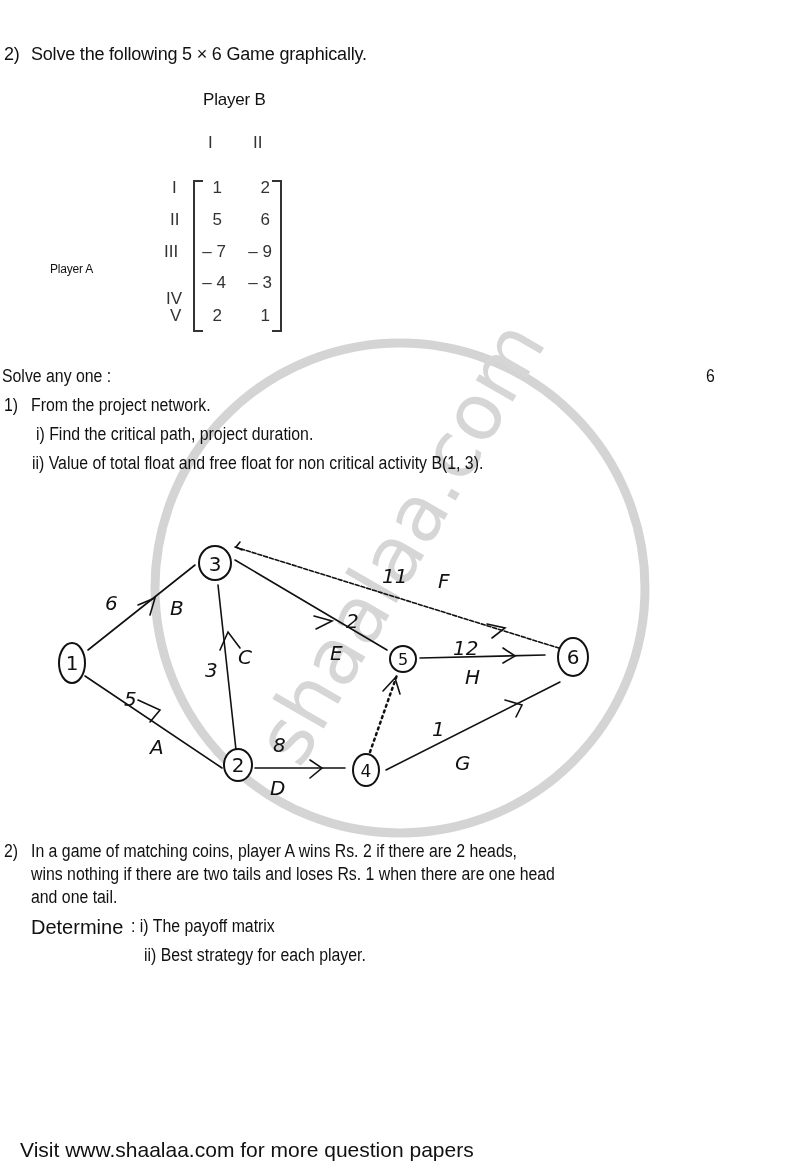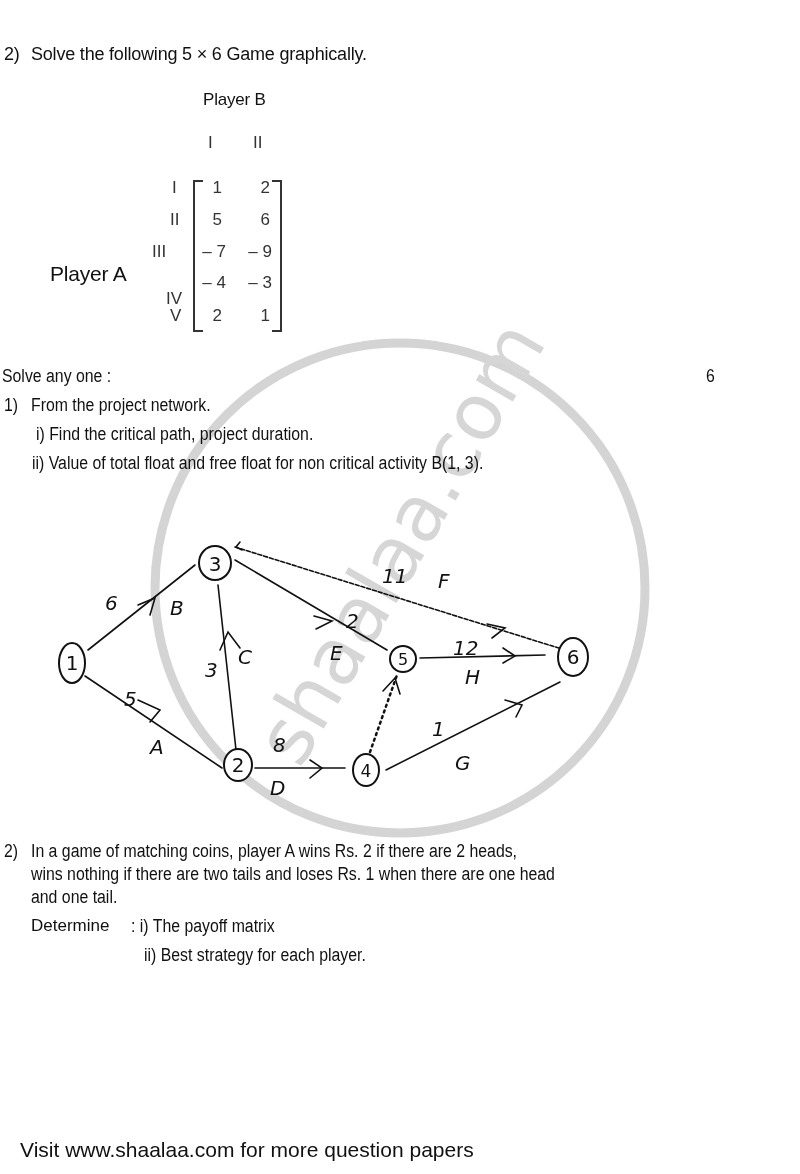--- a/index.html
+++ b/index.html
@@ -25,34 +25,34 @@
   <text x="0" y="0" transform="translate(300,770) rotate(-60)" font-size="78" fill="#d6d6d6">shaalaa.com</text>
 </svg>
 
 <div class="abs q" style="left:4px;top:44px;">2)</div>
 <div class="abs q" style="left:31px;top:44px;">Solve the following 5 × 6 Game graphically.</div>
 
 <div class="abs q bold" style="left:203px;top:90px;font-size:17px;">Player B</div>
 <div class="abs mat-label" style="left:208px;top:133px;">I</div>
 <div class="abs mat-label" style="left:253px;top:133px;">II</div>
 
-<div class="abs q bold" style="left:50px;top:262px;font-size:21px;text-align:right;">Player A</div>
+<div class="abs q bold" style="left:50px;top:262px;font-size:12px;text-align:right;">Player A</div>
 
 <div class="bracket-l"></div>
 <div class="bracket-r"></div>
 
 <div class="abs mat-label" style="left:172px;top:178px;">I</div>
 <div class="abs cell" style="left:182px;top:178px;">1</div>
 <div class="abs cell" style="left:230px;top:178px;">2</div>
 
 <div class="abs mat-label" style="left:170px;top:210px;">II</div>
 <div class="abs cell" style="left:182px;top:210px;">5</div>
 <div class="abs cell" style="left:230px;top:210px;">6</div>
 
-<div class="abs mat-label" style="left:152px;top:242px;">III</div>
+<div class="abs mat-label" style="left:164px;top:242px;">III</div>
 <div class="abs cell" style="left:188px;top:242px;width:38px;">– 7</div>
 <div class="abs cell" style="left:232px;top:242px;">– 9</div>
 
 <div class="abs mat-label" style="left:166px;top:289px;">IV</div>
 <div class="abs cell" style="left:188px;top:273px;width:38px;">– 4</div>
 <div class="abs cell" style="left:232px;top:273px;">– 3</div>
 
 <div class="abs mat-label" style="left:170px;top:306px;">V</div>
 <div class="abs cell" style="left:182px;top:306px;">2</div>
 <div class="abs cell" style="left:230px;top:306px;">1</div>
@@ -124,17 +124,17 @@
     <text x="465" y="164">H</text>
     <text x="432" y="216">1</text>
     <text x="455" y="250">G</text>
   </g>
 </svg>
 
 <div class="abs narrow" style="left:4px;top:841px;">2)</div>
 <div class="abs narrow" style="left:31px;top:841px;">In a game of matching coins, player A wins Rs. 2 if there are 2 heads,</div>
 <div class="abs narrow" style="left:31px;top:864px;">wins nothing if there are two tails and loses Rs. 1 when there are one head</div>
 <div class="abs narrow" style="left:31px;top:887px;">and one tail.</div>
-<div class="abs" style="left:31px;top:916px;font-size:17px;white-space:nowrap;">Determine</div>
+<div class="abs" style="left:31px;top:916px;font-size:20px;white-space:nowrap;">Determine</div>
 <div class="abs narrow" style="left:131px;top:916px;">: i) The payoff matrix</div>
 <div class="abs narrow" style="left:144px;top:945px;">ii) Best strategy for each player.</div>
 
 <div class="abs" style="left:20px;top:1138px;font-size:21px;white-space:nowrap;">Visit www.shaalaa.com for more question papers</div>
 
 </body></html>

